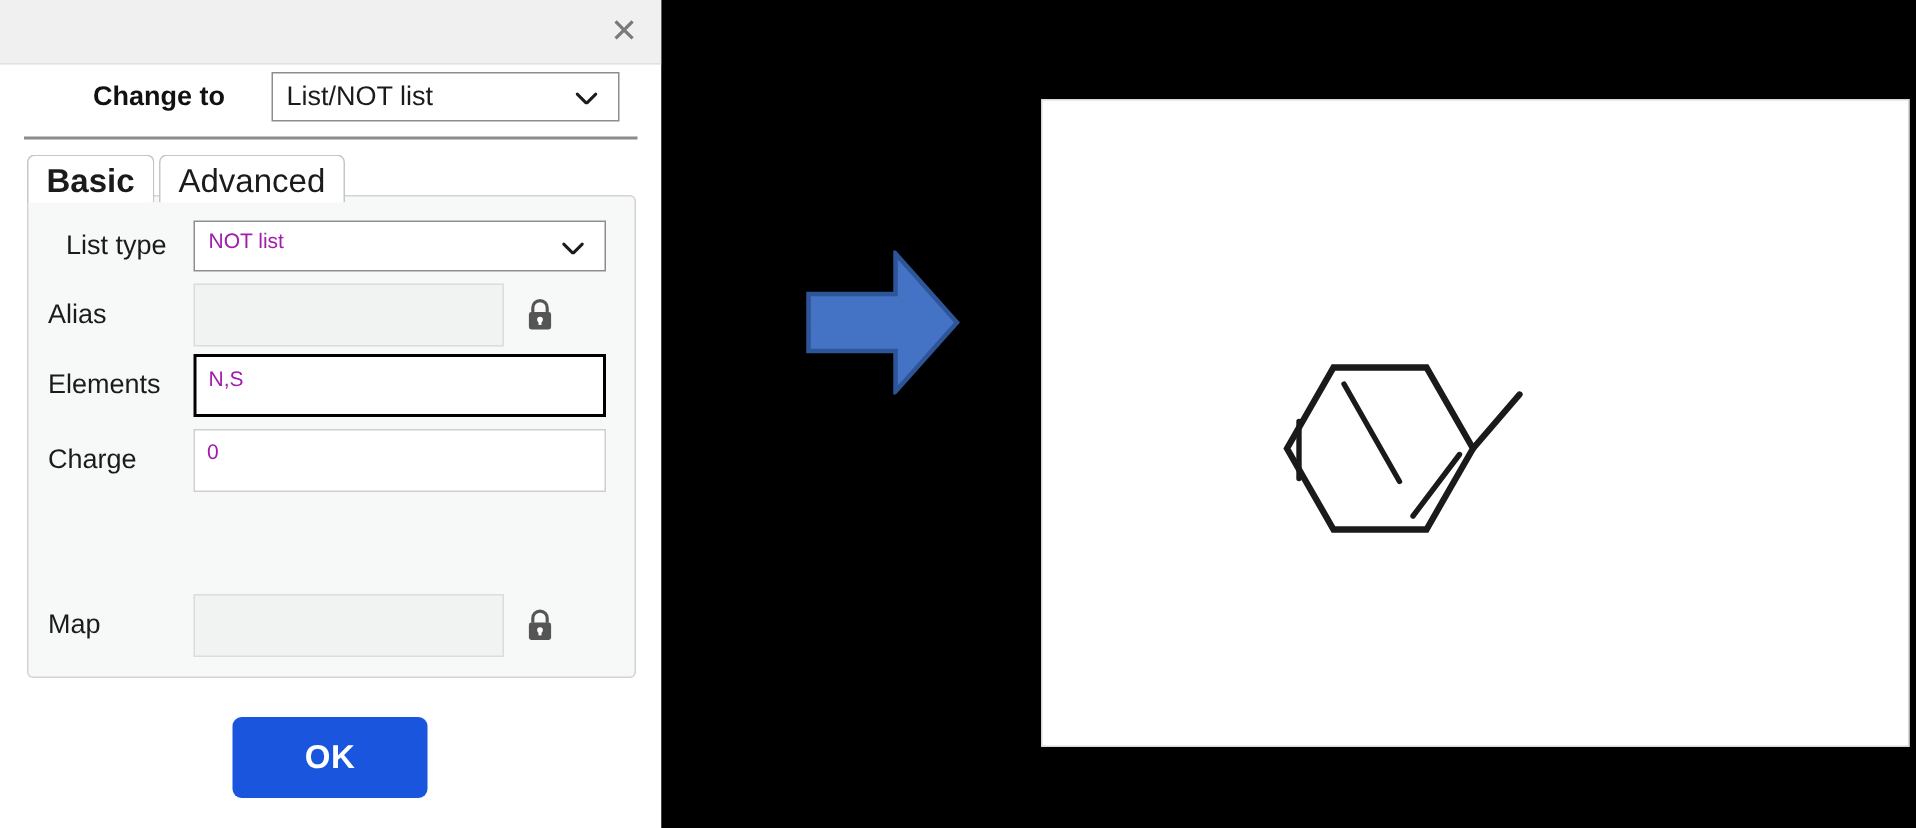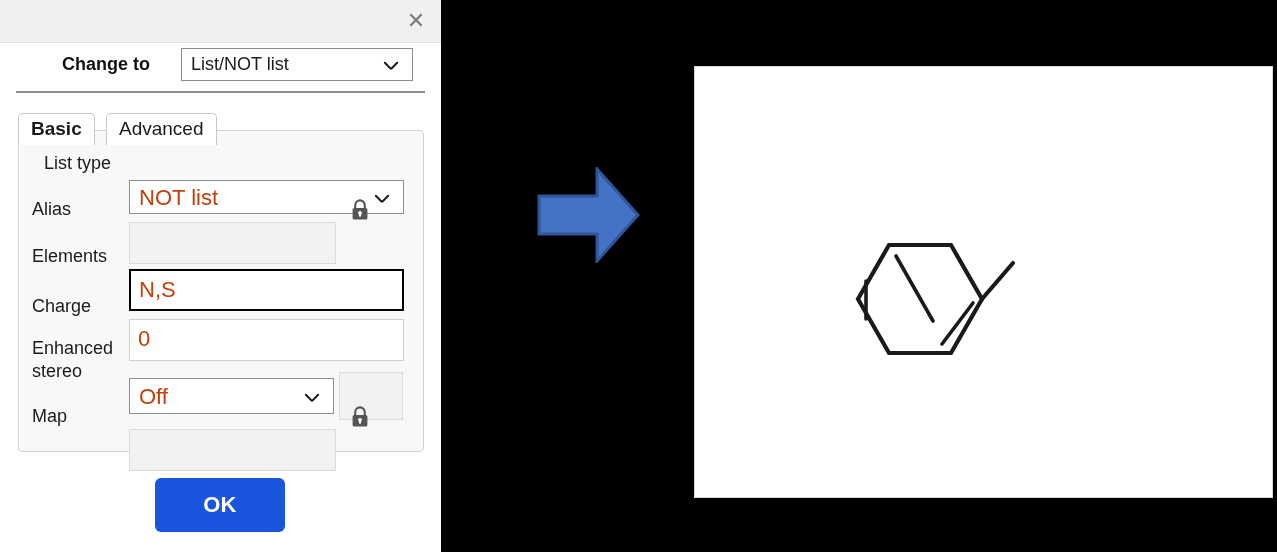--- a/index.html
+++ b/index.html
@@ -122,28 +122,28 @@
 
   
   #tabs {
     position: absolute;
     left: 18px;
     top: 99px;
     height: 32px;
   }
   .tab {
     position: absolute;
-    top: 14px;
+    top: 4px;
     height: 32px;
     box-sizing: border-box;
     border: 1px solid #c6c6c6;
     border-bottom: none;
     border-radius: 5px 5px 0 0;
     background: #ffffff;
-    font-size: 19px;
+    font-size: 22px;
     color: #1b1b1b;
     padding: 4px 12px 0 12px;
     cursor: pointer;
     white-space: nowrap;
   }
   #tab-basic {
     left: 0;
     font-weight: bold;
     z-index: 3;
   }
@@ -170,23 +170,22 @@
   .flabel {
     position: absolute;
     left: 13px;
     font-size: 18px;
     color: #1b1b1b;
     white-space: nowrap;
   }
   .field {
     position: absolute;
     box-sizing: border-box;
-    font-size: 22px;
-    color: #c2410c;
-    margin-top: 33px;
+    font-size: 14px;
+    color: #a21caf;
   }
   .input-enabled {
     border: 1px solid #cfcfcf;
     background: #ffffff;
   }
   .input-disabled {
     border: 1px solid #dcdcdc;
     background: #f1f2f2;
   }
   .input-focused {
@@ -354,30 +353,20 @@
       </span>
     </div>
 
     <div class="row" id="row-charge">
       <div class="flabel" id="label-charge">Charge</div>
       <div class="field input-enabled" id="inp-charge">
         <span class="input-text">0</span>
       </div>
     </div>
 
-    <div class="row" id="row-stereo">
-      <div class="flabel" id="label-stereo"><span>Enhanced</span><br><span>stereo</span></div>
-      <div class="field select-box" id="sel-stereo">
-        <span class="input-text" id="val-stereo">Off</span>
-        <span class="chev" id="chev-stereo"></span>
-      </div>
-      <div class="field input-disabled" id="box-stereo">
-        <span class="input-text"></span>
-      </div>
-    </div>
 
     <div class="row" id="row-map">
       <div class="flabel" id="label-map">Map</div>
       <div class="field input-disabled" id="inp-map">
         <span class="input-text"></span>
       </div>
       <span class="lock-icon" id="lock-map">
         <svg width="22" height="24" viewBox="0 0 22 24" aria-hidden="true">
           <path d="M6.2 10.2V7.2a4.8 4.8 0 0 1 9.6 0v3" fill="none" stroke="#555" stroke-width="2.1"></path>
           <rect x="3.6" y="10" width="14.8" height="11.6" rx="1.6" fill="#555"></rect>

